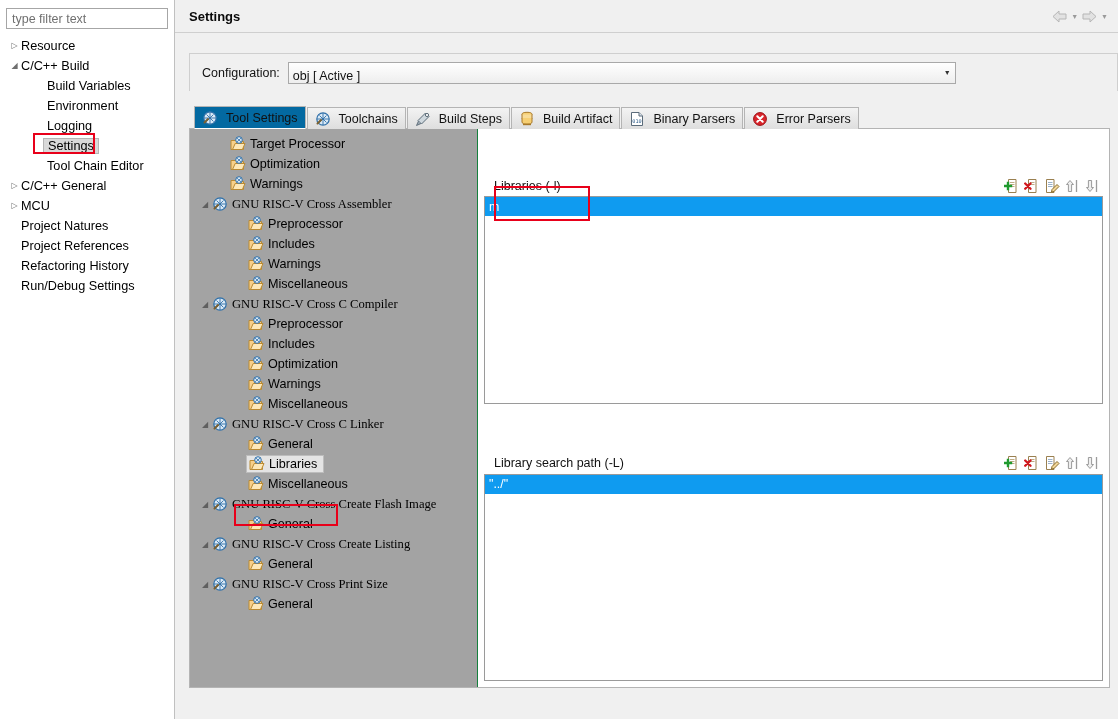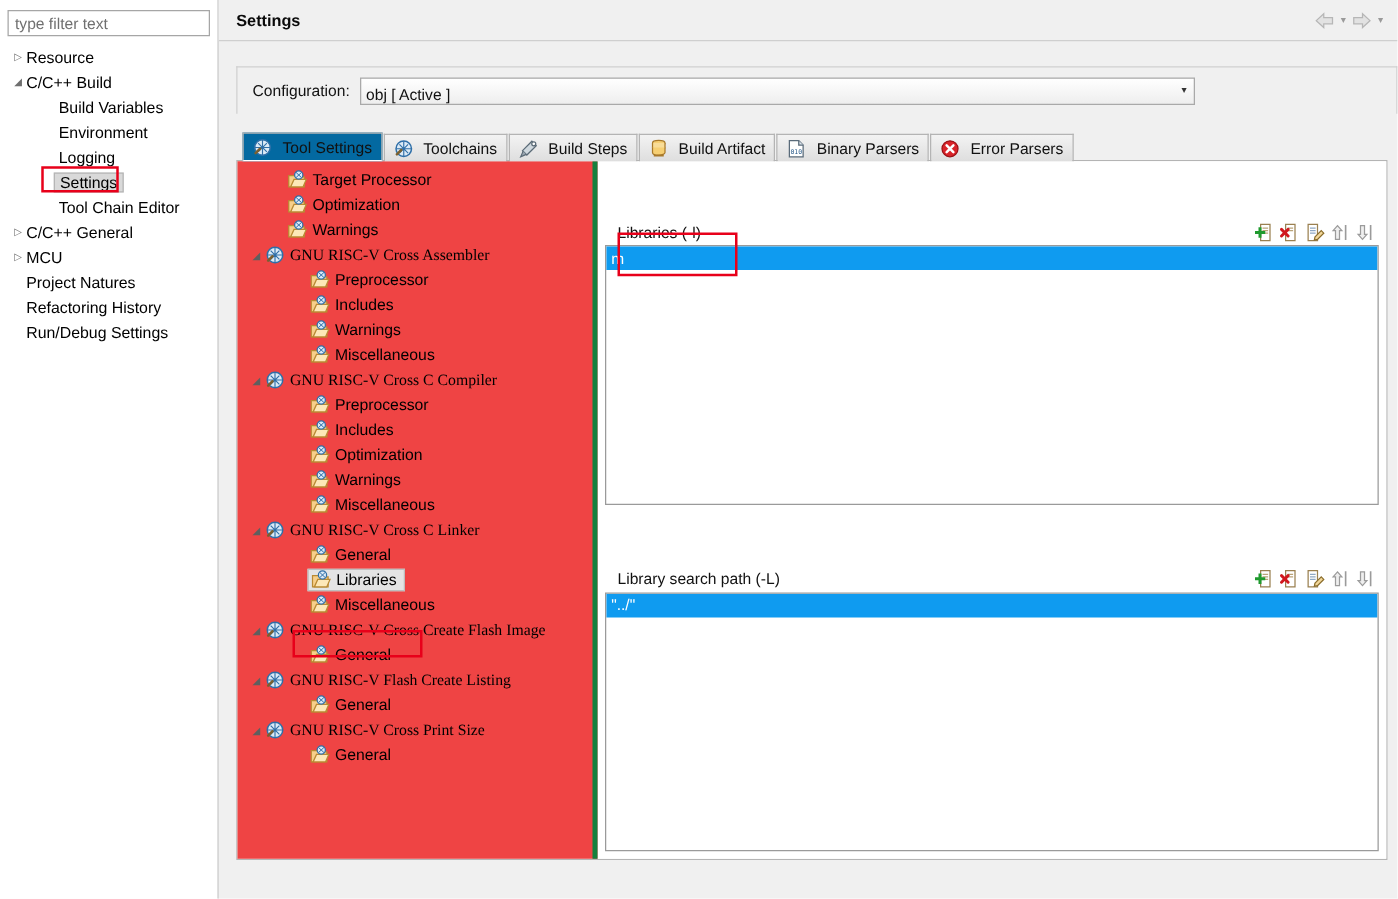--- a/index.html
+++ b/index.html
@@ -157,22 +157,22 @@
     display: flex;
     border: 1px solid #b4b4b4;
     background: #ffffff;
     height: 560px;
     margin-right: 8px;
     position: relative;
     top: -1px;
   }
   #tooltree {
     width: 288px; flex: 0 0 288px;
-    border-right: 4px solid #15803d;
-    background: #ef4444;
+    border-right: 1px solid #15803d;
+    background: #a3a3a3;
     overflow: hidden;
     padding-top: 5px;
     position: relative;
   }
   .ttnode {
     display: flex; align-items: center;
     height: 20px;
     white-space: nowrap;
   }
   .ttnode .tw { width: 14px; flex: 0 0 14px; display:flex;align-items:center;justify-content:center;
@@ -264,20 +264,24 @@
           <span class="arrow collapsed"></span>
           <span class="lbl">C/C++ General</span>
         </div>
         <div class="tnode lvl1">
           <span class="arrow collapsed"></span>
           <span class="lbl">MCU</span>
         </div>
         <div class="tnode lvl1">
           <span class="arrow"></span>
           <span class="lbl">Project Natures</span>
+        </div>
+        <div class="tnode lvl1">
+          <span class="arrow"></span>
+          <span class="lbl">Project References</span>
         </div>
         <div class="tnode lvl1">
           <span class="arrow"></span>
           <span class="lbl">Refactoring History</span>
         </div>
         <div class="tnode lvl1">
           <span class="arrow"></span>
           <span class="lbl">Run/Debug Settings</span>
         </div>
       </div>
@@ -657,21 +661,21 @@
             <div class="ttnode d0">
               <span class="tw exp"></span>
               <span style="display: inline-flex; align-items: center;">
                 <span class="ico">
                   <svg width="16" height="16" viewBox="0 0 16 16">
                     <circle cx="8" cy="8" r="6.2" fill="#dbeaf6" stroke="#2f6fa8" stroke-width="1.2"></circle>
                     <path d="M4.5 4.5 L11.5 11.5 M11.5 4.5 L4.5 11.5 M8 2 L8 14 M2 8 L14 8" stroke="#2f6fa8" stroke-width="0.9" fill="none"></path>
                     <path d="M2.5 12.5 L6 9" stroke="#7a6030" stroke-width="2" stroke-linecap="round"></path>
                   </svg>
                 </span>
-                <span class="tl">GNU RISC-V Flash Create Listing</span>
+                <span class="tl">GNU RISC-V Cross Create Listing</span>
               </span>
             </div>
             <div class="ttnode d2">
               <span class="tw"></span>
               <span style="display: inline-flex; align-items: center;">
                 <span class="ico">
                   <svg width="16" height="16" viewBox="0 0 16 16">
                     <path d="M1 4.5 L1 13.5 L13.5 13.5 L13.5 5.5 L7 5.5 L5.6 4.5 Z" fill="#f7d08a" stroke="#b98a33" stroke-width="1"></path>
                     <path d="M2.5 13.5 L5.2 7.5 L15 7.5 L12.4 13.5 Z" fill="#fde8b8" stroke="#b98a33" stroke-width="1"></path>
                     <circle cx="9" cy="4" r="3.3" fill="#dbeaf6" stroke="#2f6fa8" stroke-width="1"></circle>

